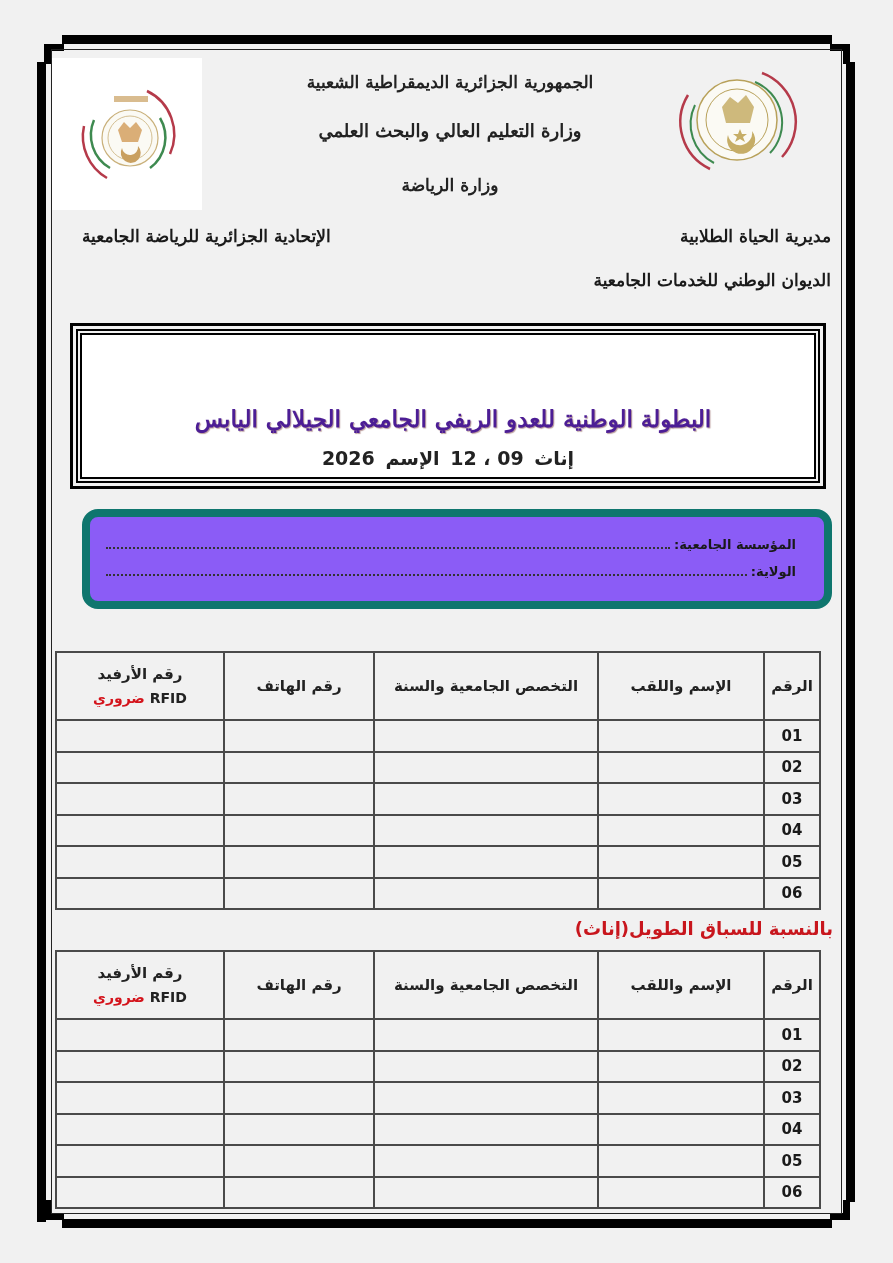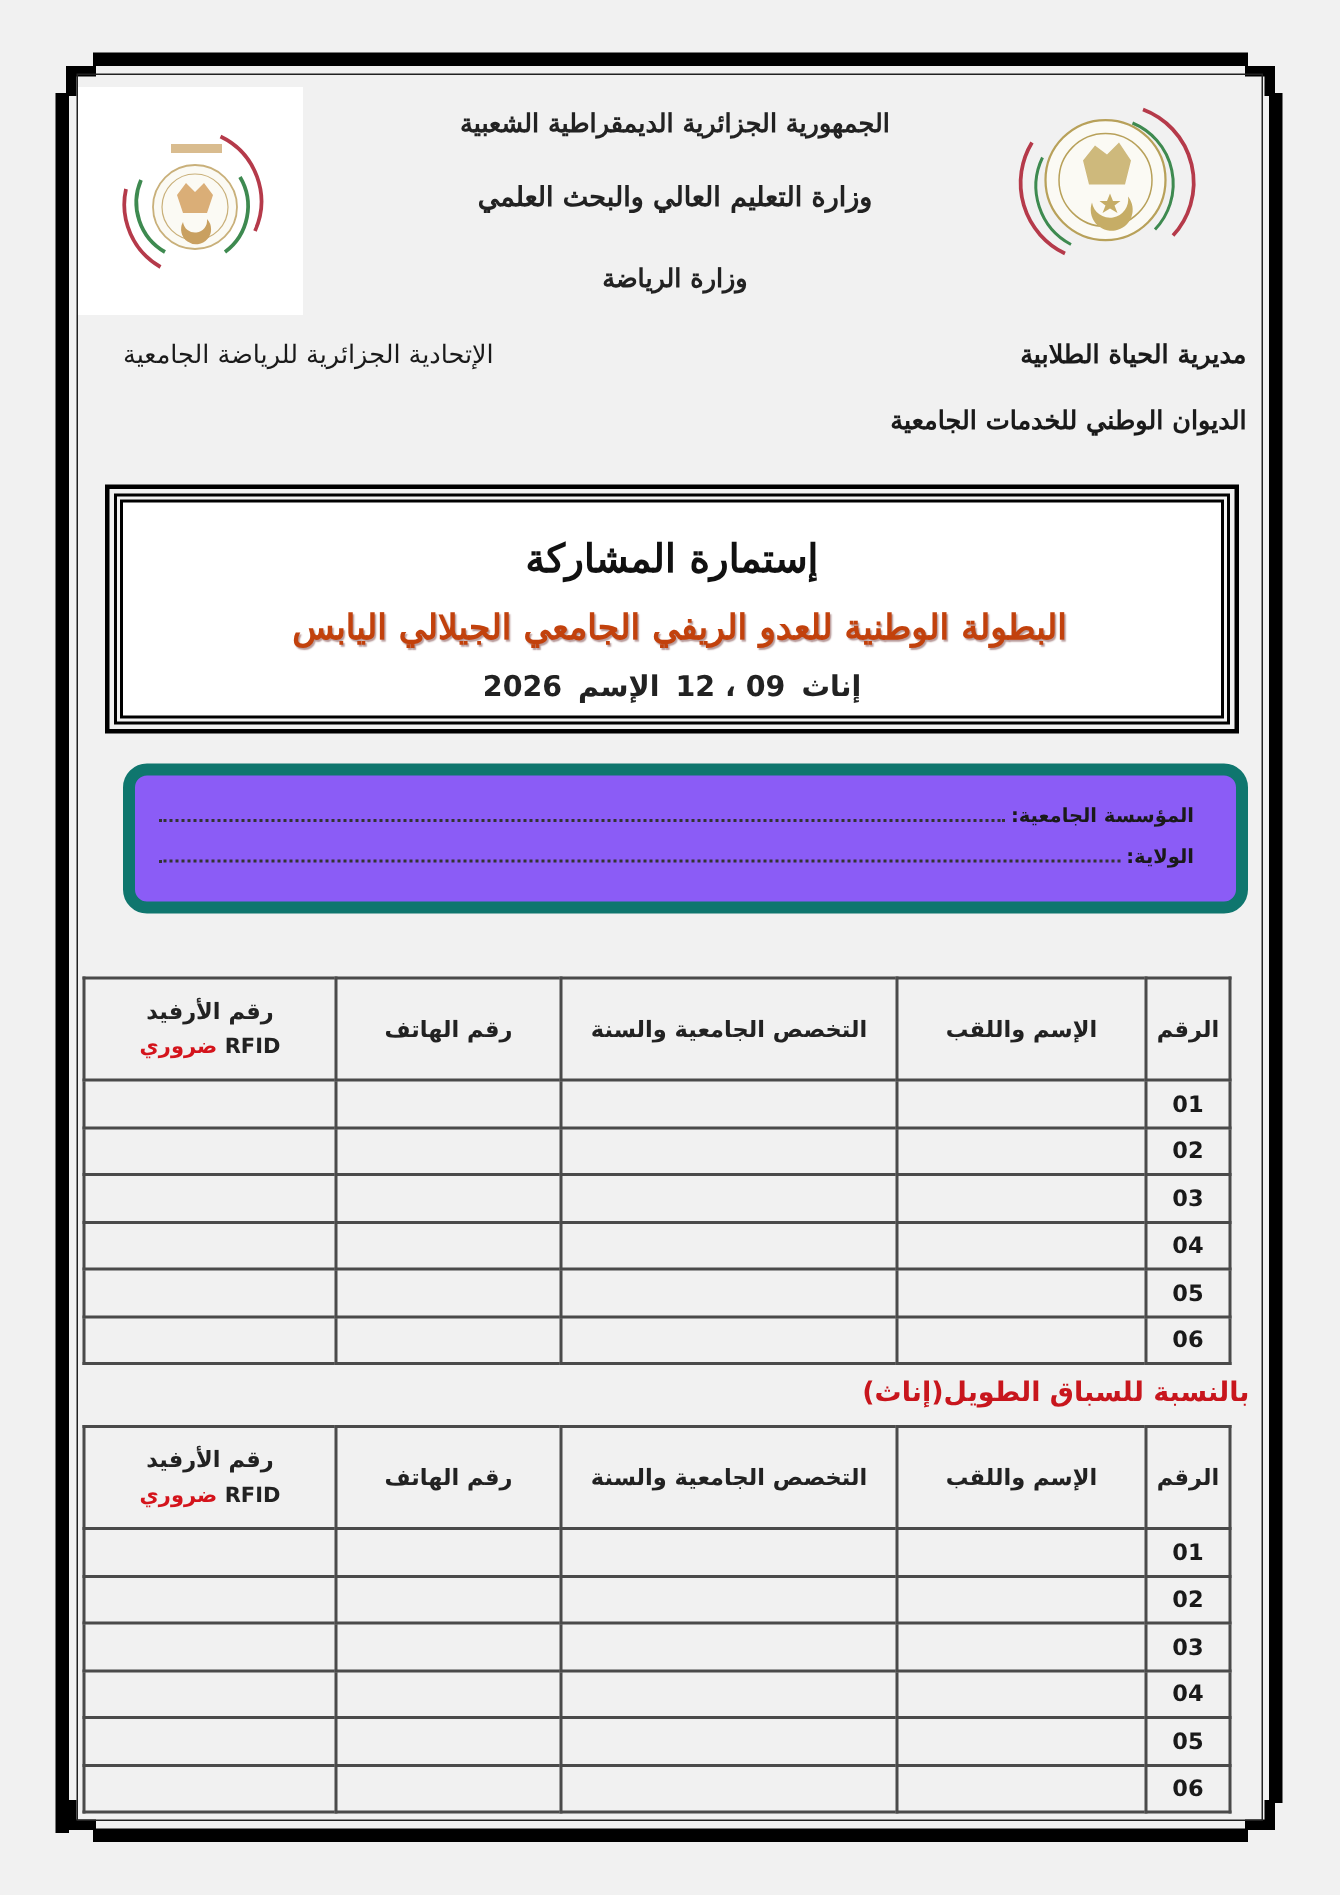--- a/index.html
+++ b/index.html
@@ -25,36 +25,36 @@
     position:absolute; left:51px; top:49px; width:791px; height:1165px;
     border:1.5px solid #222;
   }
 
   
   .hdr-line { position:absolute; text-align:center; font-family:"DejaVu Serif","Liberation Serif",serif; font-weight:bold; font-size:17px; color:#222; white-space:nowrap; }
   .hdr-1 { left:290px; width:320px; top:72px; }
   .hdr-2 { left:290px; width:320px; top:120px; font-size:18px; }
   .hdr-3 { left:290px; width:320px; top:175px; }
   .hdr-right-1 { position:absolute; right:62px; top:226px; font-family:"DejaVu Serif","Liberation Serif",serif; font-weight:bold; font-size:17px; }
-  .hdr-left-1  { position:absolute; left:82px;  top:226px; font-family:"DejaVu Serif","Liberation Serif",serif; font-weight:normal; font-size:17px; }
+  .hdr-left-1  { position:absolute; left:82px;  top:226px; font-family:"DejaVu Serif","Liberation Serif",serif; font-weight:bold; font-size:17px; }
   .hdr-right-2 { position:absolute; right:62px; top:270px; font-family:"DejaVu Serif","Liberation Serif",serif; font-weight:bold; font-size:17px; }
 
   
   .logo-right { position:absolute; left:670px; top:65px; width:135px; height:110px; }
   .logo-left  { position:absolute; left:52px;  top:58px; width:150px; height:152px; background:#fff; }
 
   
   .title-box {
     position:absolute; left:70px; top:323px; width:756px; height:166px;
     border:3px solid #000; padding:3px; background:#f1f1f1;
   }
   .title-box-inner1 { width:100%; height:100%; border:2px solid #000; padding:2px; }
   .title-box-inner2 { width:100%; height:100%; border:2px solid #000; background:#fff; position:relative; }
   .title-main { position:absolute; left:0; right:0; top:22px; text-align:center; font-weight:bold; font-size:26px; color:#111; font-family:"DejaVu Serif","Liberation Serif",serif; }
-  .title-sub  { position:absolute; left:0; right:0; top:70px; text-align:center; font-weight:bold; font-size:23px; color:#c2410c; font-family:"DejaVu Serif","Liberation Serif",serif; text-shadow:1px 1px 1px #b89a9a;margin-left:10px; }
+  .title-sub  { position:absolute; left:0; right:0; top:70px; text-align:center; font-weight:bold; font-size:23px; color:#4c1d95; font-family:"DejaVu Serif","Liberation Serif",serif; text-shadow:1px 1px 1px #b89a9a;margin-left:10px; }
   .title-date { position:absolute; left:0; right:0; top:112px; text-align:center; font-weight:bold; font-size:19px; color:#222; font-family:"DejaVu Sans","Liberation Sans",sans-serif; }
   .title-date span { display:inline-block; margin:0 2px;text-align:center; }
 
   
   .info-box {
     position:absolute; left:82px; top:509px; width:750px; height:100px;
     border:8px solid #0f766e; border-radius:16px; background:#8b5cf6;
   }
   .info-row { position:absolute; right:28px; left:16px; display:flex; align-items:baseline; font-size:13px; font-weight:bold; }
   .info-row .lbl { white-space:nowrap; margin-left:4px; }
@@ -134,21 +134,20 @@
   <div class="hdr-line hdr-1">الجمهورية الجزائرية الديمقراطية الشعبية</div>
   <div class="hdr-line hdr-2">وزارة التعليم العالي والبحث العلمي</div>
   <div class="hdr-line hdr-3">وزارة الرياضة</div>
   <div class="hdr-right-1">مديرية الحياة الطلابية</div>
   <div class="hdr-left-1">الإتحادية الجزائرية للرياضة الجامعية</div>
   <div class="hdr-right-2">الديوان الوطني للخدمات الجامعية</div>
 
   <div class="title-box">
     <div class="title-box-inner1">
       <div class="title-box-inner2">
-        <div class="title-main">إستمارة المشاركة</div>
         <div class="title-sub">البطولة الوطنية للعدو الريفي الجامعي الجيلالي اليابس</div>
         <div class="title-date">
           <span>إناث</span>
           <span>09 ، 12</span>
           <span>الإسم</span>
           <span>2026</span>
         </div>
       </div>
     </div>
   </div>

